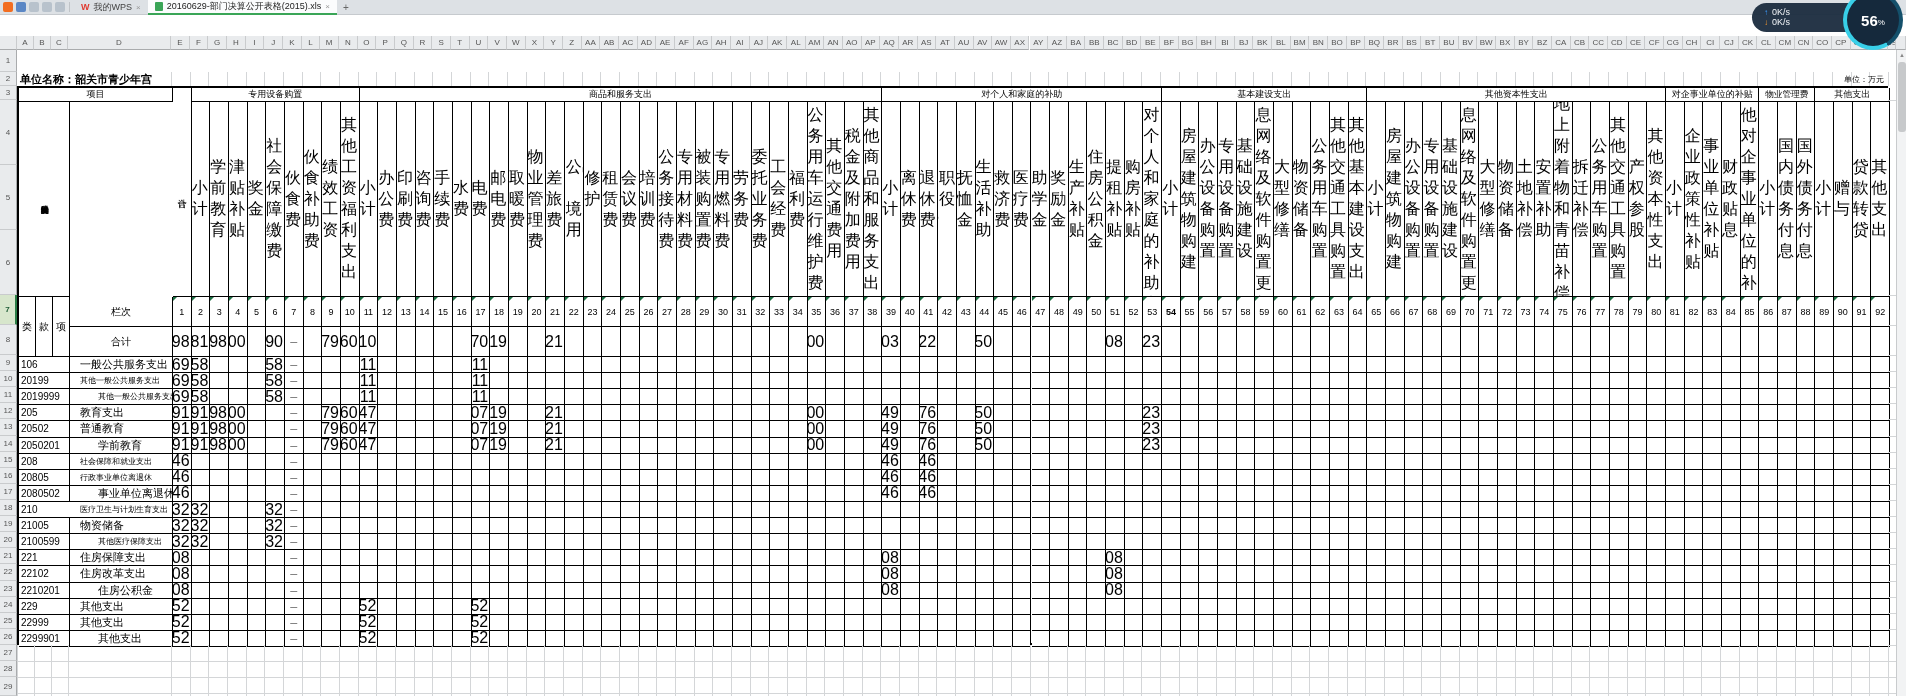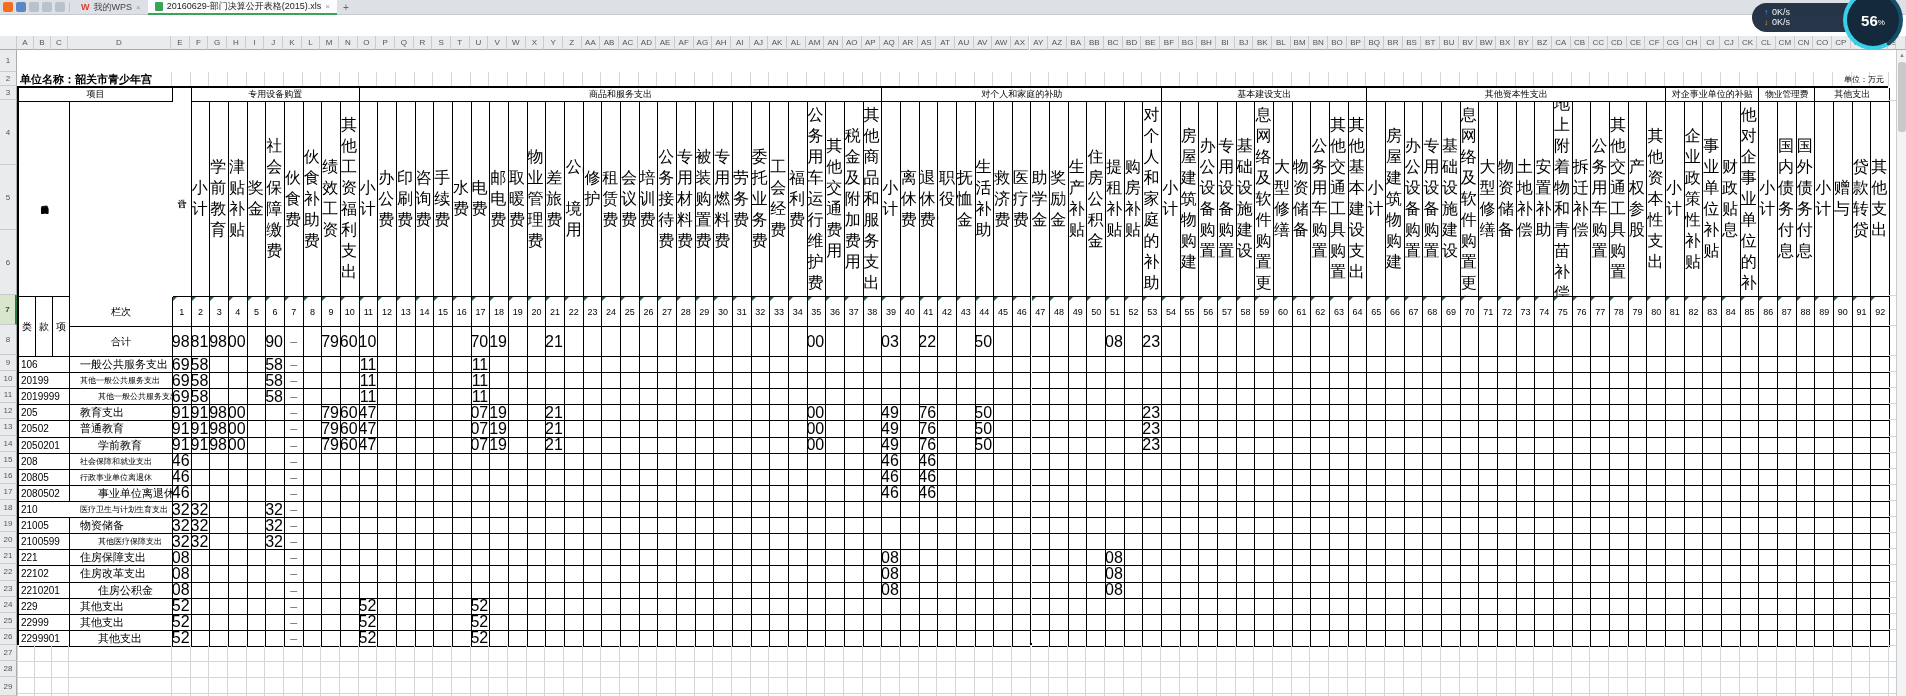--- a/index.html
+++ b/index.html
@@ -660,21 +660,21 @@
         <div class="c num" style="left: 956.51px; top: 209px; width: 18.66px; height: 30px;">44<div class="tri"></div></div>
         <div class="c num" style="left: 975.17px; top: 209px; width: 18.66px; height: 30px;">45<div class="tri"></div></div>
         <div class="c num" style="left: 993.84px; top: 209px; width: 18.66px; height: 30px;">46<div class="tri"></div></div>
         <div class="c num" style="left: 1012.5px; top: 209px; width: 18.66px; height: 30px;">47<div class="tri"></div></div>
         <div class="c num" style="left: 1031.16px; top: 209px; width: 18.66px; height: 30px;">48<div class="tri"></div></div>
         <div class="c num" style="left: 1049.82px; top: 209px; width: 18.66px; height: 30px;">49<div class="tri"></div></div>
         <div class="c num" style="left: 1068.49px; top: 209px; width: 18.66px; height: 30px;">50<div class="tri"></div></div>
         <div class="c num" style="left: 1087.15px; top: 209px; width: 18.66px; height: 30px;">51<div class="tri"></div></div>
         <div class="c num" style="left: 1105.81px; top: 209px; width: 18.66px; height: 30px;">52<div class="tri"></div></div>
         <div class="c num" style="left: 1124.48px; top: 209px; width: 18.66px; height: 30px;">53<div class="tri"></div></div>
-        <div class="c num" style="left: 1143.14px; top: 209px; width: 18.66px; height: 30px;">54<div class="tri"></div></div>
+        <div class="c num" style="left: 1143.14px; top: 209px; width: 18.66px; height: 30px; font-weight: bold;">54<div class="tri"></div></div>
         <div class="c num" style="left: 1161.8px; top: 209px; width: 18.66px; height: 30px;">55<div class="tri"></div></div>
         <div class="c num" style="left: 1180.46px; top: 209px; width: 18.66px; height: 30px;">56<div class="tri"></div></div>
         <div class="c num" style="left: 1199.13px; top: 209px; width: 18.66px; height: 30px;">57<div class="tri"></div></div>
         <div class="c num" style="left: 1217.79px; top: 209px; width: 18.66px; height: 30px;">58<div class="tri"></div></div>
         <div class="c num" style="left: 1236.45px; top: 209px; width: 18.66px; height: 30px;">59<div class="tri"></div></div>
         <div class="c num" style="left: 1255.12px; top: 209px; width: 18.66px; height: 30px;">60<div class="tri"></div></div>
         <div class="c num" style="left: 1273.78px; top: 209px; width: 18.66px; height: 30px;">61<div class="tri"></div></div>
         <div class="c num" style="left: 1292.44px; top: 209px; width: 18.66px; height: 30px;">62<div class="tri"></div></div>
         <div class="c num" style="left: 1311.11px; top: 209px; width: 18.66px; height: 30px;">63<div class="tri"></div></div>
         <div class="c num" style="left: 1329.77px; top: 209px; width: 18.66px; height: 30px;">64<div class="tri"></div></div>

